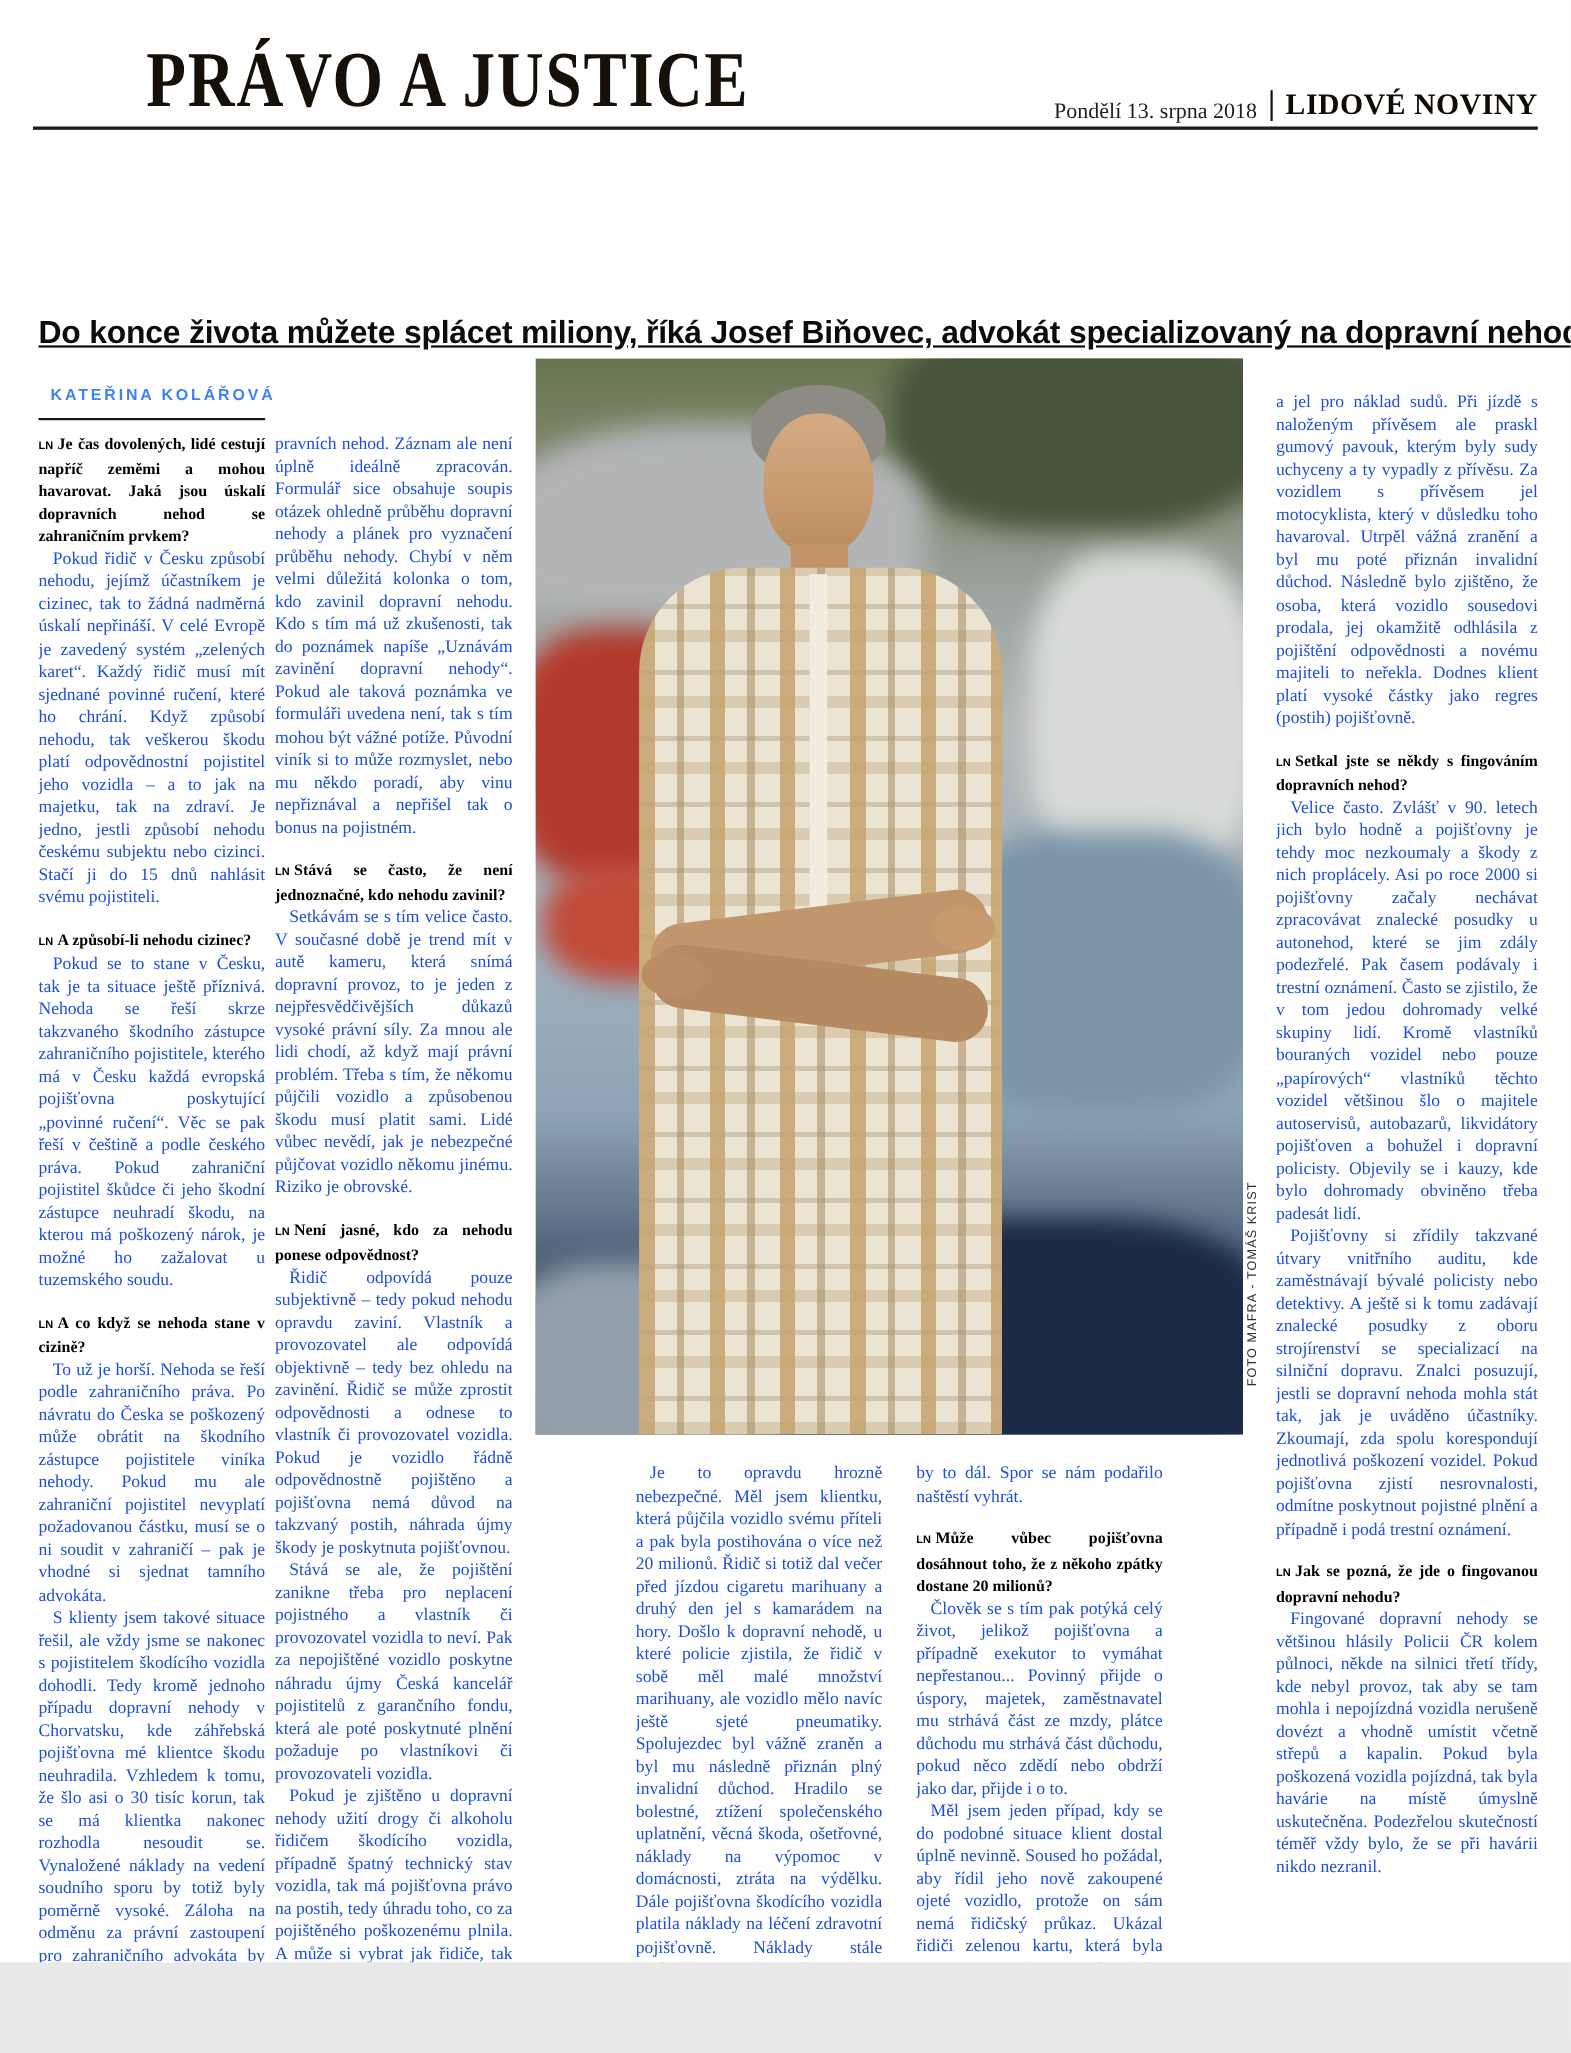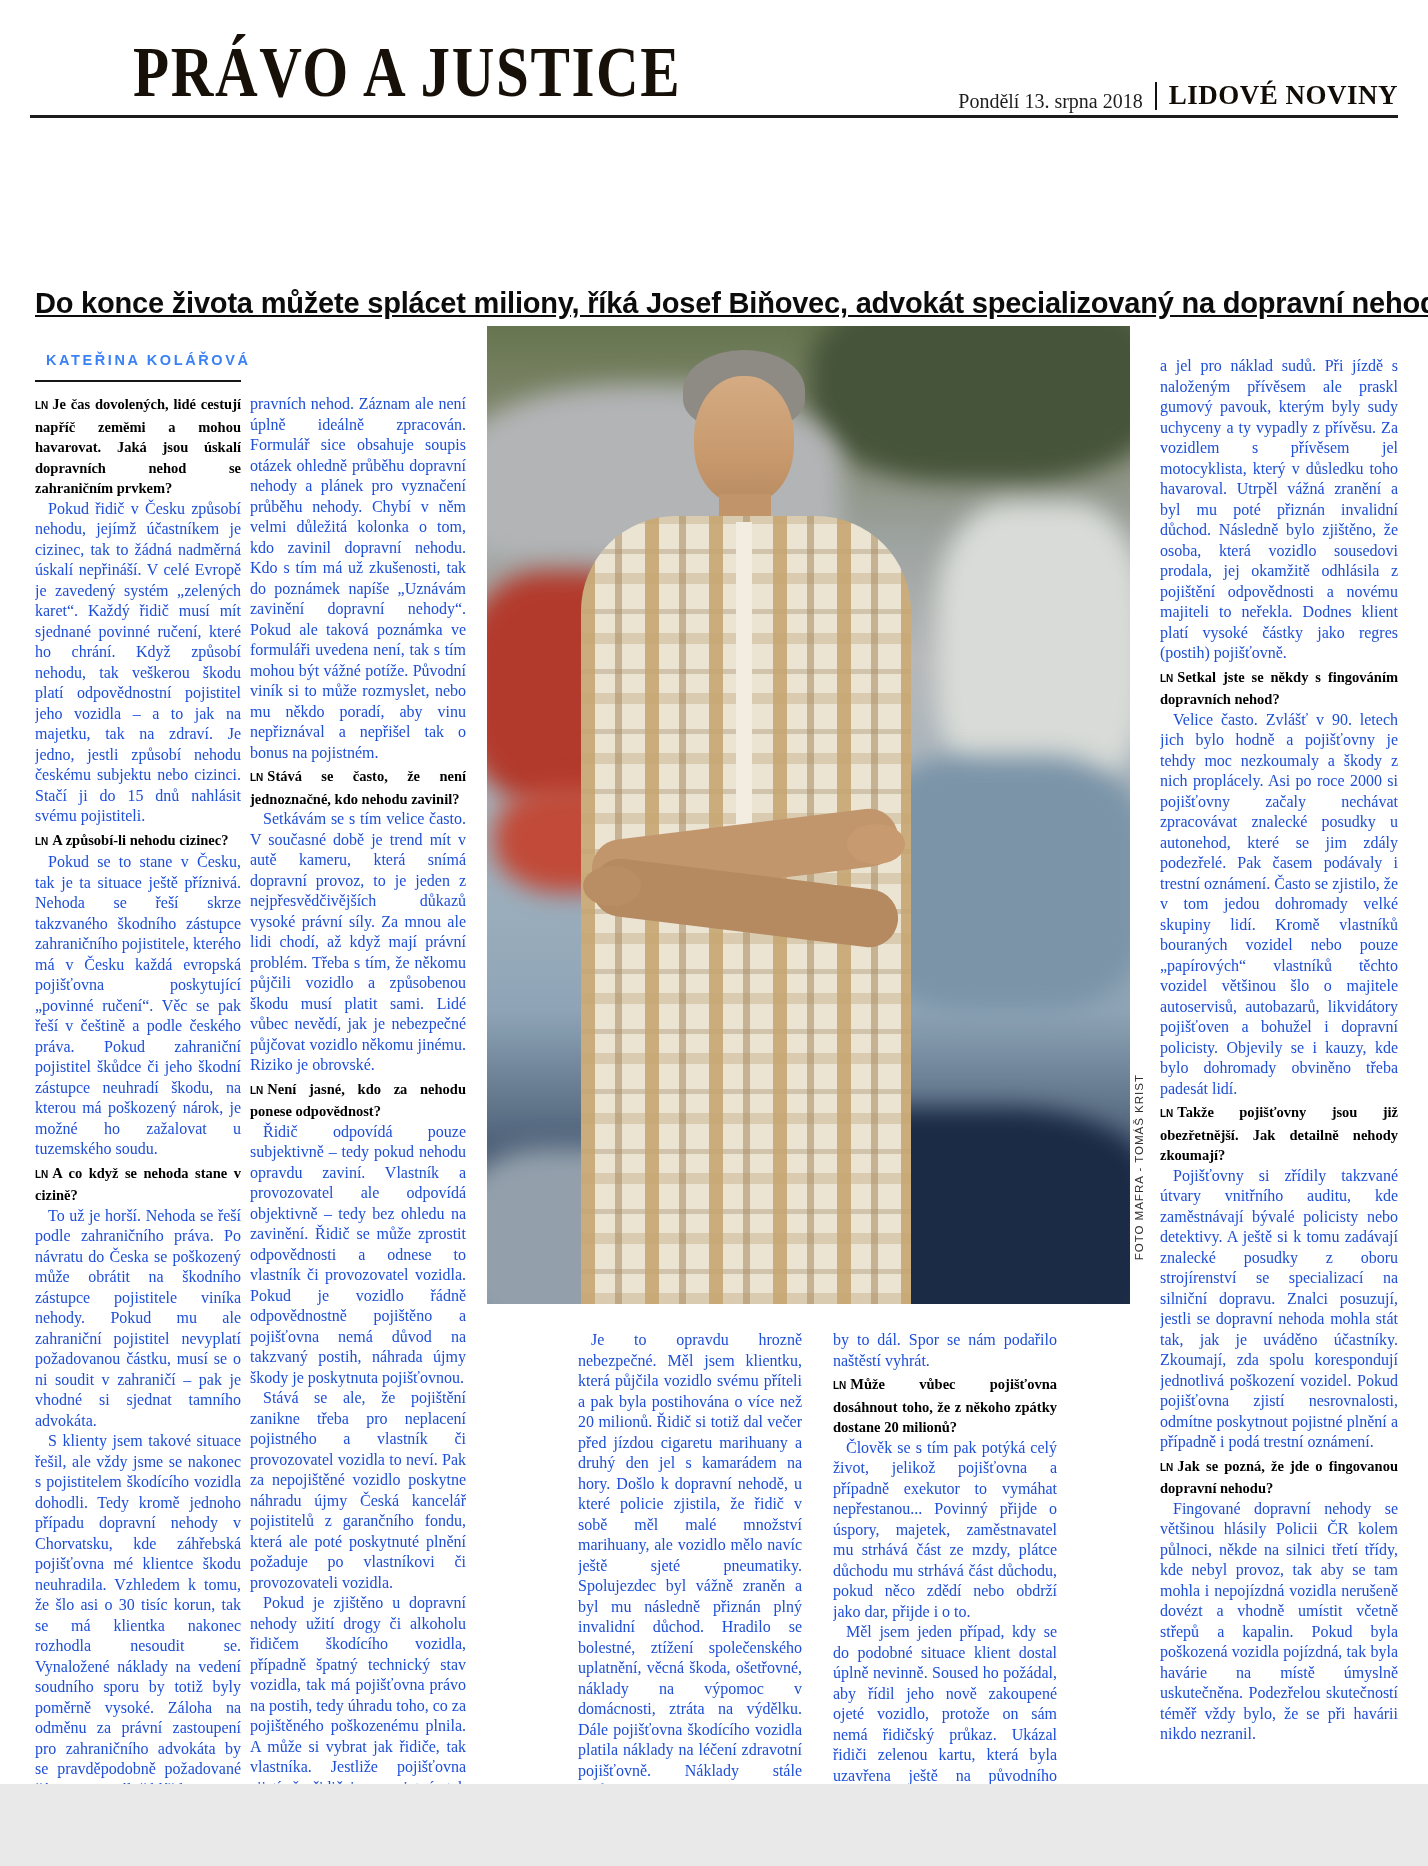--- a/index.html
+++ b/index.html
@@ -46,21 +46,21 @@
   .col-3{left:578px;top:1330px;width:224px;height:522px;}
   .col-4{left:833px;top:1330px;width:224px;height:522px;}
   .col-5{left:1160px;top:356px;width:238px;height:1496px;}
   .col p{
     margin:0;text-align:justify;font-size:16px;line-height:20.5px;
     color:#1d4ed8;hyphens:none;
   }
   .col p.a{text-indent:13px;}
   .col p.c{text-indent:0;}
   .col p.q{
-    font-weight:700;margin-top:3px;text-indent:0;font-size:14.5px;line-height:20.5px;color:#000;
+    font-weight:700;margin-top:18px;text-indent:0;font-size:14.5px;line-height:20.5px;color:#000;
   }
   .col p.q:first-child{margin-top:0;}
   .ln{
     font-family:"Liberation Sans", sans-serif;font-size:10px;font-weight:700;
     margin-right:4px;letter-spacing:0;
   }
   
   .photo{
     position:absolute;left:487px;top:326px;width:643px;height:978px;overflow:hidden;
     background:linear-gradient(180deg,#66754f 0%,#83896f 10%,#9da3a0 22%,#b6b8b9 34%,#a3b4c0 52%,#8ea4b6 70%,#3a4c66 88%,#233047 100%);
@@ -174,19 +174,18 @@
     <p class="c">by to dál. Spor se nám podařilo naštěstí vyhrát.</p>
     <p class="q"><span class="ln">LN</span><span>Může vůbec pojišťovna dosáhnout toho, že z někoho zpátky dostane 20 milionů?</span></p>
     <p class="a">Člověk se s tím pak potýká celý život, jelikož pojišťovna a případně exekutor to vymáhat nepřestanou... Povinný přijde o úspory, majetek, zaměstnavatel mu strhává část ze mzdy, plátce důchodu mu strhává část důchodu, pokud něco zdědí nebo obdrží jako dar, přijde i o to.</p>
     <p class="a">Měl jsem jeden případ, kdy se do podobné situace klient dostal úplně nevinně. Soused ho požádal, aby řídil jeho nově zakoupené ojeté vozidlo, protože on sám nemá řidičský průkaz. Ukázal řidiči zelenou kartu, která byla uzavřena ještě na původního vlastníka. V dobré víře, že je vozidlo pojištěno, sedl do auta s přívěsem</p>
   </div>
 
   <div class="col col-5">
     <p class="c">a jel pro náklad sudů. Při jízdě s naloženým přívěsem ale praskl gumový pavouk, kterým byly sudy uchyceny a ty vypadly z přívěsu. Za vozidlem s přívěsem jel motocyklista, který v důsledku toho havaroval. Utrpěl vážná zranění a byl mu poté přiznán invalidní důchod. Následně bylo zjištěno, že osoba, která vozidlo sousedovi prodala, jej okamžitě odhlásila z pojištění odpovědnosti a novému majiteli to neřekla. Dodnes klient platí vysoké částky jako regres (postih) pojišťovně.</p>
     <p class="q"><span class="ln">LN</span><span>Setkal jste se někdy s fingováním dopravních nehod?</span></p>
     <p class="a">Velice často. Zvlášť v 90. letech jich bylo hodně a pojišťovny je tehdy moc nezkoumaly a škody z nich proplácely. Asi po roce 2000 si pojišťovny začaly nechávat zpracovávat znalecké posudky u autonehod, které se jim zdály podezřelé. Pak časem podávaly i trestní oznámení. Často se zjistilo, že v tom jedou dohromady velké skupiny lidí. Kromě vlastníků bouraných vozidel nebo pouze „papírových“ vlastníků těchto vozidel většinou šlo o majitele autoservisů, autobazarů, likvidátory pojišťoven a bohužel i dopravní policisty. Objevily se i kauzy, kde bylo dohromady obviněno třeba padesát lidí.</p>
-    <p class="q"><span class="ln">LN</span><span>Takže pojišťovny jsou již obezřetnější. Jak detailně nehody zkoumají?</span></p>
     <p class="a">Pojišťovny si zřídily takzvané útvary vnitřního auditu, kde zaměstnávají bývalé policisty nebo detektivy. A ještě si k tomu zadávají znalecké posudky z oboru strojírenství se specializací na silniční dopravu. Znalci posuzují, jestli se dopravní nehoda mohla stát tak, jak je uváděno účastníky. Zkoumají, zda spolu korespondují jednotlivá poškození vozidel. Pokud pojišťovna zjistí nesrovnalosti, odmítne poskytnout pojistné plnění a případně i podá trestní oznámení.</p>
     <p class="q"><span class="ln">LN</span><span>Jak se pozná, že jde o fingovanou dopravní nehodu?</span></p>
     <p class="a">Fingované dopravní nehody se většinou hlásily Policii ČR kolem půlnoci, někde na silnici třetí třídy, kde nebyl provoz, tak aby se tam mohla i nepojízdná vozidla nerušeně dovézt a vhodně umístit včetně střepů a kapalin. Pokud byla poškozená vozidla pojízdná, tak byla havárie na místě úmyslně uskutečněna. Podezřelou skutečností téměř vždy bylo, že se při havárii nikdo nezranil.</p>
   </div>
 
 </div>
 
 </body></html>

